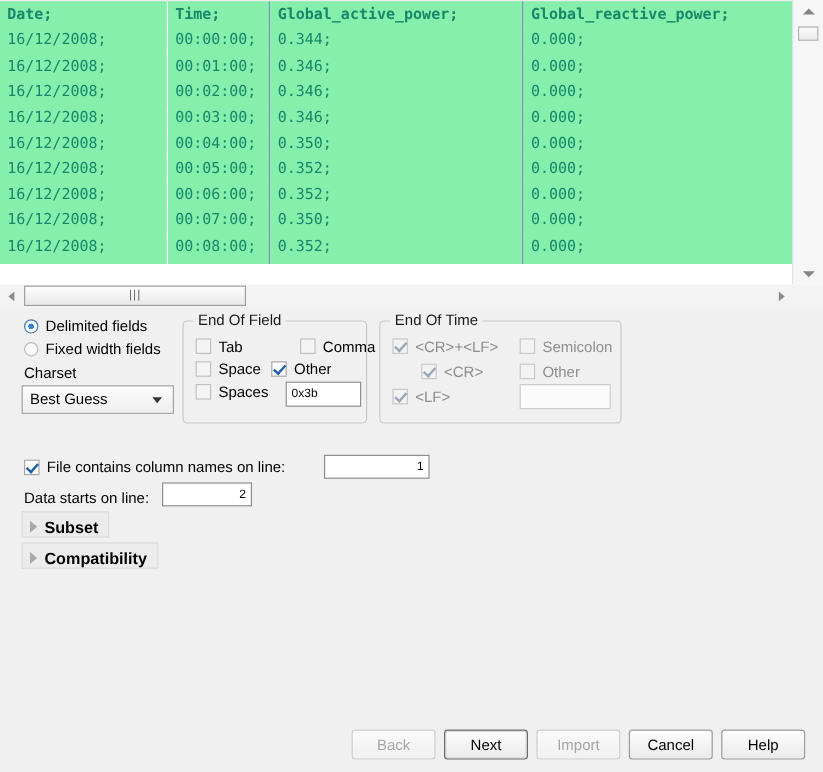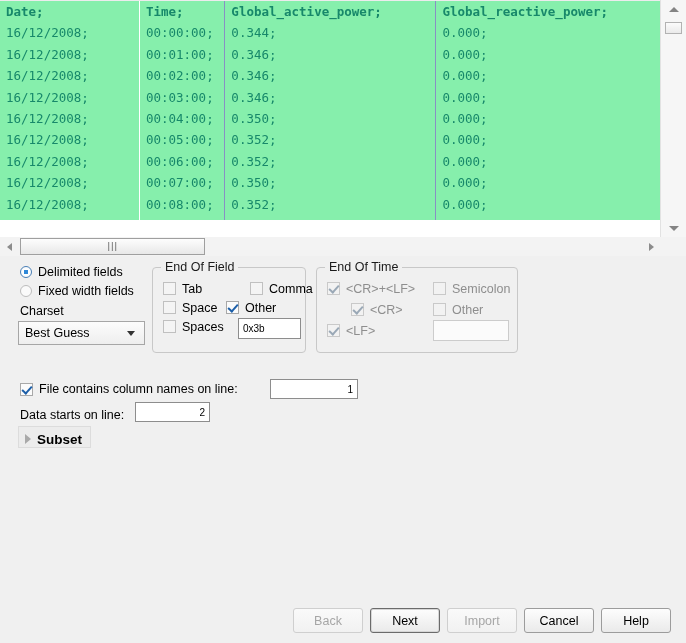--- a/index.html
+++ b/index.html
@@ -534,20 +534,24 @@
 
   <div class="datastart-row">
     <span class="cb-label">Data starts on line:</span>
   </div>
   <div class="txt-input right" id="input-datastart-line">2</div>
 
   <div class="expander" id="exp-subset">
     <span class="exp-tri"></span>
     <span class="exp-text">Subset</span>
   </div>
+  <div class="expander" id="exp-compat">
+    <span class="exp-tri"></span>
+    <span class="exp-text">Compatibility</span>
+  </div>
 
   <div class="btnbar">
     <div class="btn disabled">Back</div>
     <div class="btn primary">Next</div>
     <div class="btn disabled">Import</div>
     <div class="btn">Cancel</div>
     <div class="btn">Help</div>
   </div>
 
 </div>

